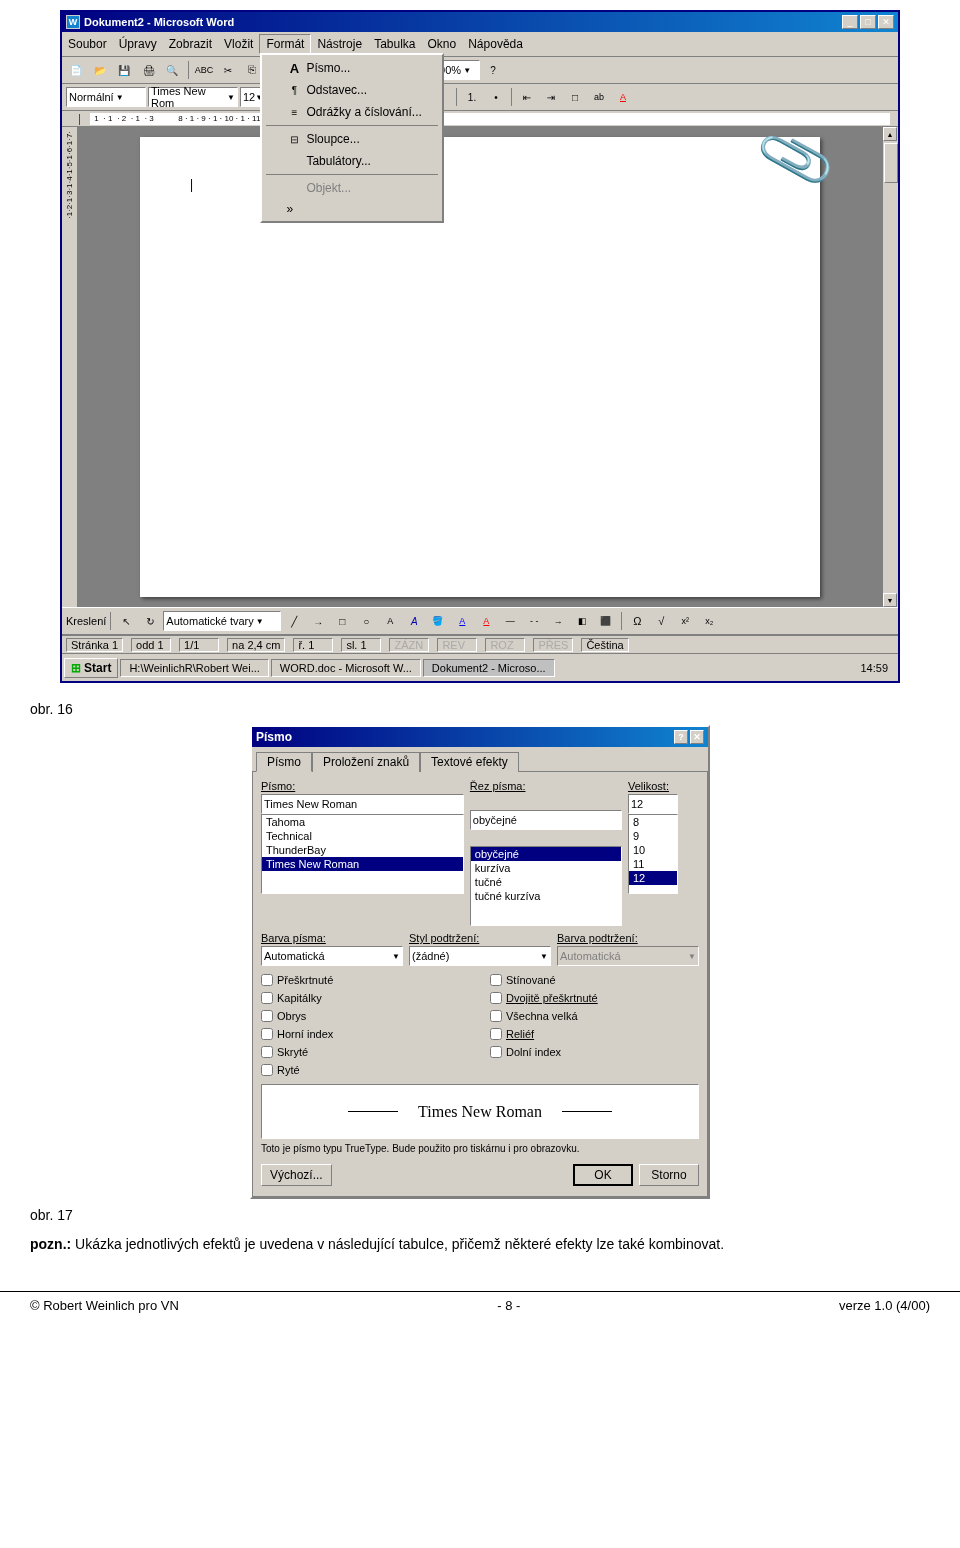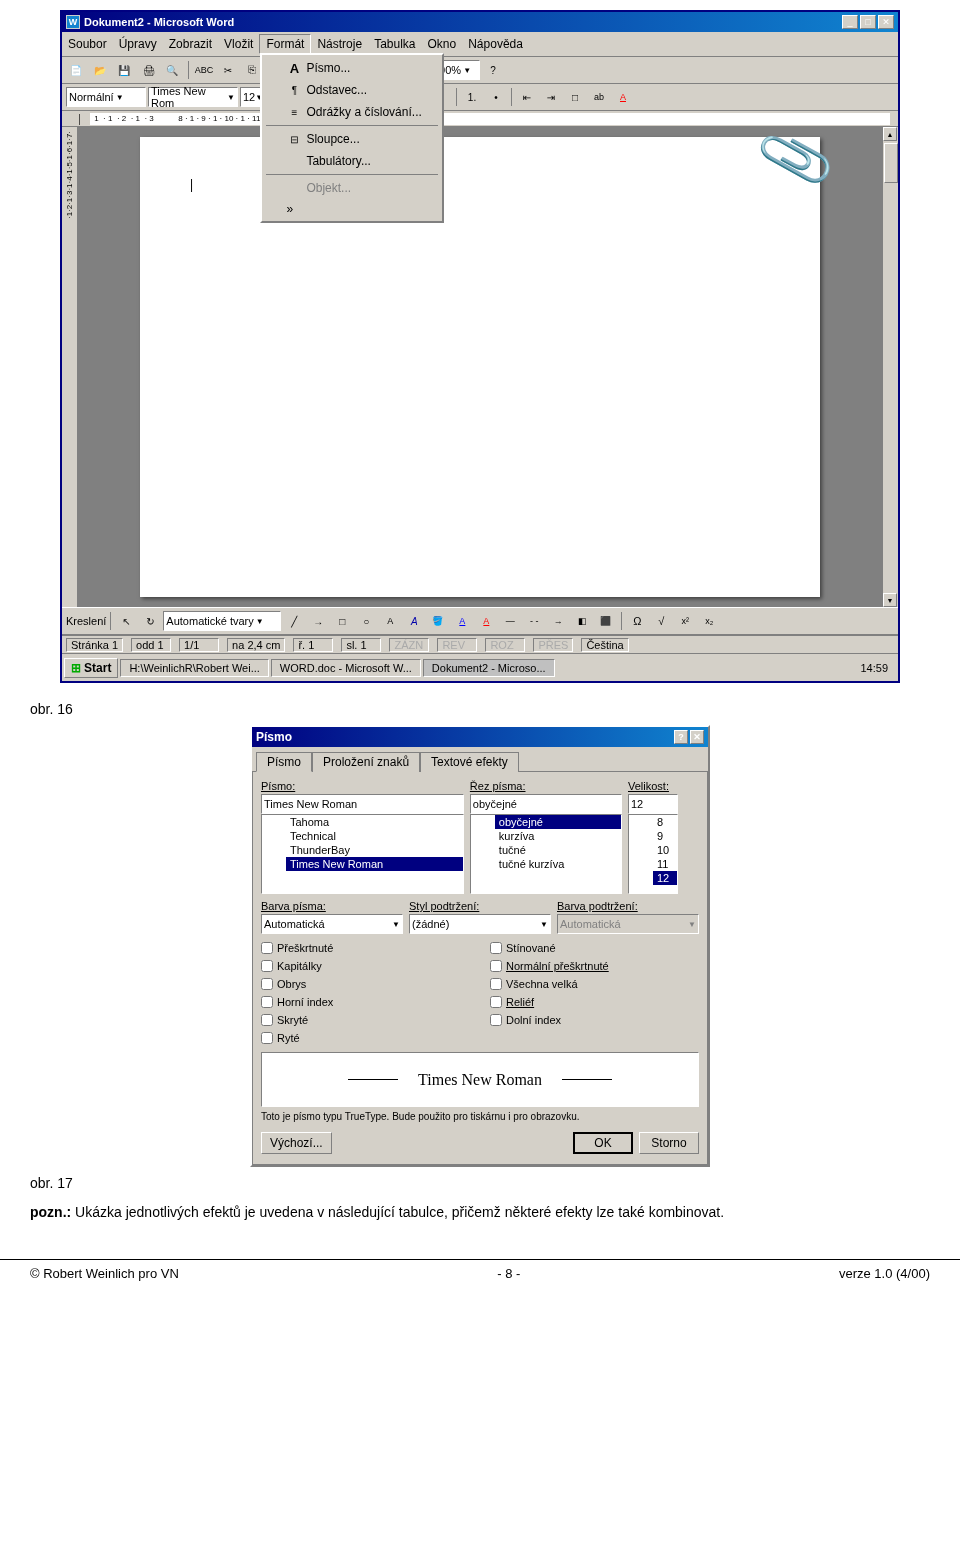--- a/index.html
+++ b/index.html
@@ -375,21 +375,20 @@
       font-size: 11px;
       width: 100%;
     }
     .dialog-listbox {
       border: 1px solid;
       border-color: #808080 #fff #fff #808080;
       background: white;
       height: 80px;
       overflow-y: scroll;
       font-size: 11px;
-      padding-left: 24px;
     }
     .listbox-item {
       padding: 1px 4px;
       cursor: pointer;
     }
     .listbox-item.selected {
       background: #000080;
       color: white;
     }
     .listbox-item.highlighted {
@@ -802,21 +801,21 @@
           </div>
           <input class="dialog-field" type="text" value="Times New Roman" style="">
           <div class="dialog-listbox">
             <div class="listbox-item">Tahoma</div>
             <div class="listbox-item">Technical</div>
             <div class="listbox-item">ThunderBay</div>
             <div class="listbox-item selected">Times New Roman</div>
           </div>
         </div>
 
-        <div class="dialog-col" style="flex:1.5;">
+        <div class="dialog-col" style="flex:1.5;gap:16px;">
           <div class="dialog-label underline-text">
             <span>Řez písma:</span>
           </div>
           <input class="dialog-field" type="text" value="obyčejné" style="">
           <div class="dialog-listbox">
             <div class="listbox-item highlighted">obyčejné</div>
             <div class="listbox-item">kurzíva</div>
             <div class="listbox-item">tučné</div>
             <div class="listbox-item">tučné kurzíva</div>
           </div>
@@ -876,21 +875,21 @@
           <div class="checkbox-row">
             <input type="checkbox" style="">
             <span>Stínované</span>
           </div>
           <div class="checkbox-row">
             <input type="checkbox" style="">
             <span>Kapitálky</span>
           </div>
           <div class="checkbox-row">
             <input type="checkbox" style="">
-            <span style="text-decoration:underline;">Normální přeškrtnuté</span>
+            <span style="text-decoration:underline;">Dvojitě přeškrtnuté</span>
           </div>
           <div class="checkbox-row">
             <input type="checkbox" style="">
             <span>Obrys</span>
           </div>
           <div class="checkbox-row">
             <input type="checkbox" style="">
             <span>Všechna velká</span>
           </div>
           <div class="checkbox-row">

